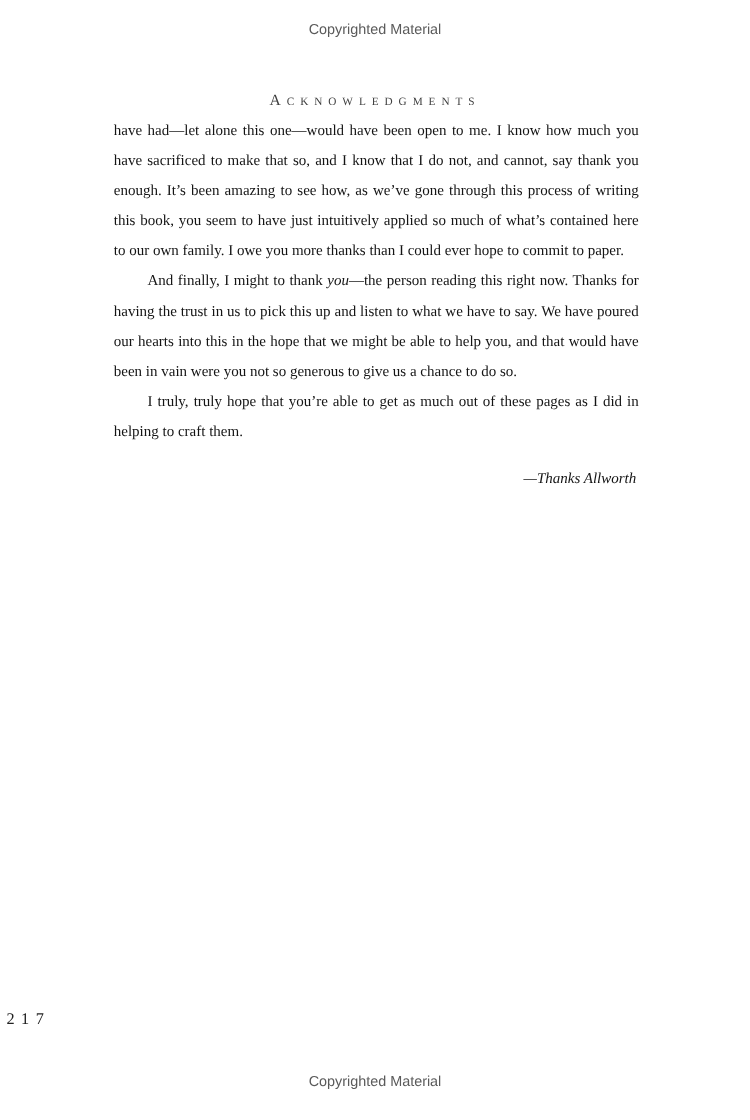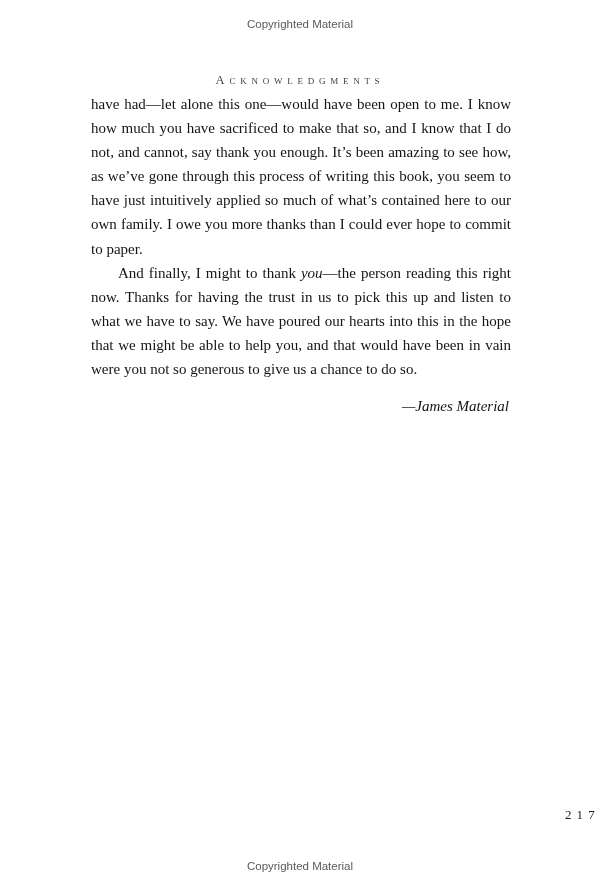--- a/index.html
+++ b/index.html
@@ -38,21 +38,21 @@
     font-size: 12.5px;
     letter-spacing: 0.38em;
     color: #404040;
     margin-top: 16px;
   }
   .body-text {
     position: absolute;
     top: 92px;
     left: 91px;
     width: 420px;
-    font-size: 15px;
+    font-size: 12px;
     line-height: 24.1px;
     text-align: justify;
     color: #141414;
   }
   .body-text p {
     margin: 0;
     padding: 0;
   }
   .body-text p.indented {
     text-indent: 27px;
@@ -61,21 +61,21 @@
     text-align: right;
     font-style: italic;
     margin-top: 13px;
     padding-right: 2px;
   }
   .page-number {
     position: absolute;
     top: 807px;
     left: 0;
     width: 100%;
-    text-align: right;
+    text-align: left;
     font-size: 13px;
     letter-spacing: 0.4em;
     padding-left: 0.4em;
     box-sizing: border-box;
     color: #222222;
   }
   em { }
 </style>
 </head>
 <body>
@@ -83,20 +83,21 @@
 <div class="page">
 
   <div class="notice notice-top">Copyrighted Material</div>
 
   <div class="chapter-header">Acknowledgments</div>
 
   <div class="body-text">
 
     <p><span>have had—let alone this one—would have been open to me. I know how much you have sacrificed to make that so, and I know that I do not, and cannot, say thank you enough. It’s been amazing to see how, as we’ve gone through this process of writing this book, you seem to have just intuitively applied so much of what’s contained here to our own family. I owe you more thanks than I could ever hope to commit to paper.</span></p>
       <p class="indented"><span>And finally, I might to thank </span><em>you</em><span>—the person reading this right now. Thanks for having the trust in us to pick this up and listen to what we have to say. We have poured our hearts into this in the hope that we might be able to help you, and that would have been in vain were you not so generous to give us a chance to do so.</span></p>
-      <div class="signature">—James Material</div>
+      <p class="indented"><span>I truly, truly hope that you’re able to get as much out of these pages as I did in helping to craft them.</span></p>
+      <div class="signature">—Thanks Allworth</div>
   </div>
 
   <div class="page-number">217</div>
 
   <div class="notice notice-bottom">Copyrighted Material</div>
 
 </div>
 
 </body></html>

